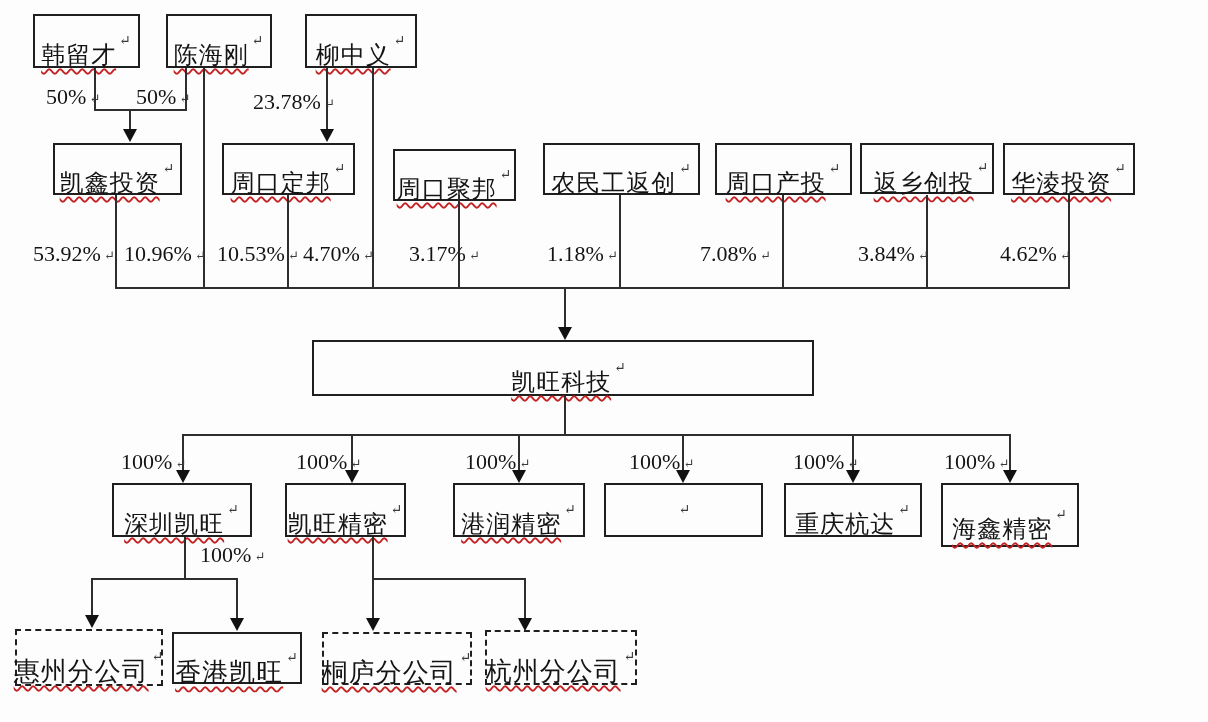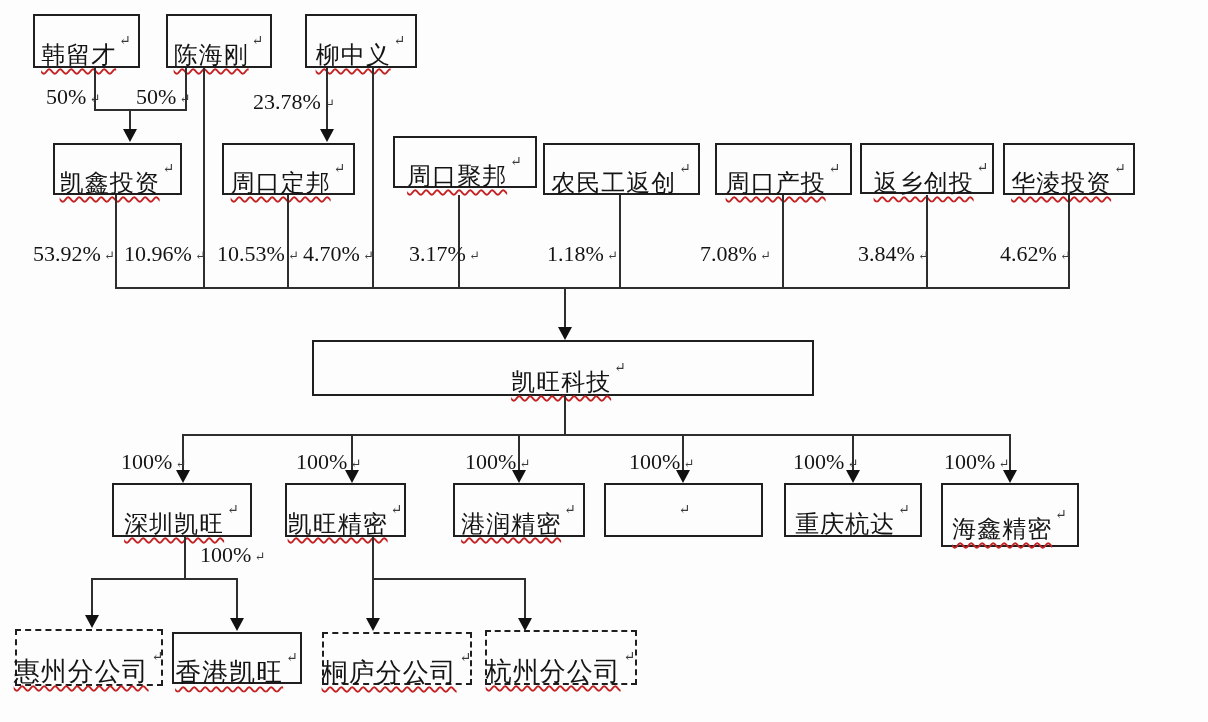--- a/index.html
+++ b/index.html
@@ -53,21 +53,21 @@
   <div class="vline" style="left:372px;top:68px;height:220px;"></div>
 
   <div class="box" style="left:53px;top:143px;width:129px;height:52px;">
     <span class="lbl u">凯鑫投资</span>
       <span class="ret">↵</span>
   </div>
   <div class="box" style="left:222px;top:143px;width:133px;height:52px;">
     <span class="lbl u">周口定邦</span>
       <span class="ret">↵</span>
   </div>
-  <div class="box" style="left:393px;top:136px;width:144px;height:52px;text-align:right;">
+  <div class="box" style="left:393px;top:149px;width:123px;height:52px;text-align:right;">
     <span class="lbl u">周口聚邦</span>
       <span class="ret">↵</span>
   </div>
   <div class="box" style="left:543px;top:143px;width:157px;height:52px;">
     <span class="lbl">农民工返创</span>
       <span class="ret">↵</span>
   </div>
   <div class="box" style="left:715px;top:143px;width:137px;height:52px;">
     <span class="lbl u">周口产投</span>
       <span class="ret">↵</span>

